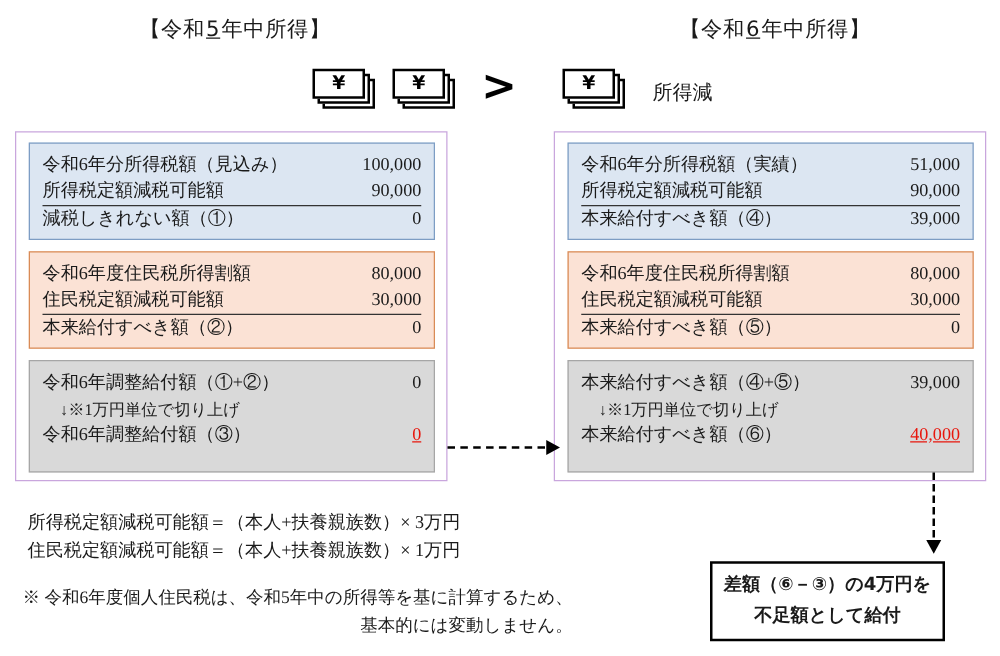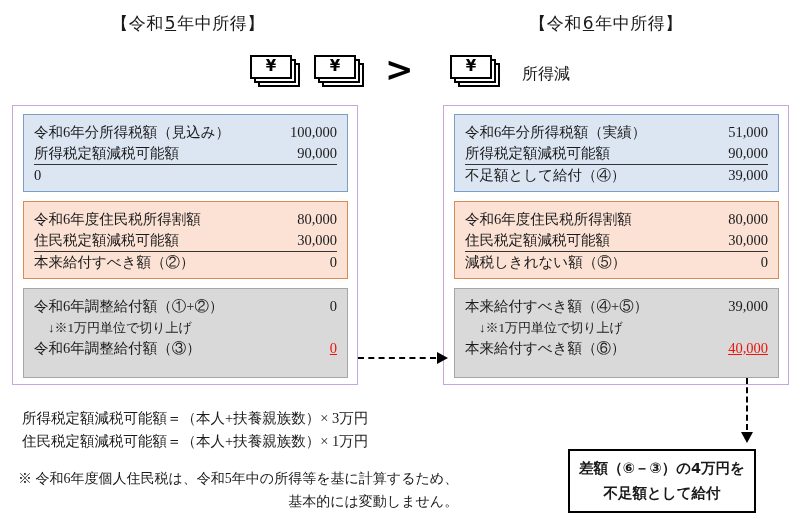--- a/index.html
+++ b/index.html
@@ -21,21 +21,21 @@
     position: absolute;
     top: 12px;
     width: 340px;
     text-align: center;
     font-size: 17px;
     font-weight: normal;
     letter-spacing: 0.5px;
     font-family: "DejaVu Sans", "Liberation Sans", sans-serif;
   }
   .col-header.left  { left: 18px; }
-  .col-header.right { left: 436px; }
+  .col-header.right { left: 450px; }
   .hdr-year { text-decoration: underline; padding: 0 1px; }
 
   
   .icon-row {
     position: absolute;
     top: 55px;
     height: 45px;
   }
   .icon-row.left  { left: 250px; }
   .icon-row.right { left: 450px; }
@@ -275,20 +275,21 @@
   <div class="sect blue">
     <div class="row">
       <span class="lbl">令和6年分所得税額（見込み）</span>
       <span class="val">100,000</span>
     </div>
     <div class="row underlined">
       <span class="lbl">所得税定額減税可能額</span>
       <span class="val">90,000</span>
     </div>
     <div class="row">
+      <span class="lbl">減税しきれない額（①）</span>
       <span class="val">0</span>
     </div>
   </div>
 
   <div class="sect peach">
     <div class="row">
       <span class="lbl">令和6年度住民税所得割額</span>
       <span class="val">80,000</span>
     </div>
     <div class="row underlined">
@@ -320,36 +321,36 @@
   <div class="sect blue">
     <div class="row">
       <span class="lbl">令和6年分所得税額（実績）</span>
       <span class="val">51,000</span>
     </div>
     <div class="row underlined">
       <span class="lbl">所得税定額減税可能額</span>
       <span class="val">90,000</span>
     </div>
     <div class="row">
-      <span class="lbl">不足額として給付（④）</span>
+      <span class="lbl">本来給付すべき額（④）</span>
       <span class="val">39,000</span>
     </div>
   </div>
 
   <div class="sect peach">
     <div class="row">
       <span class="lbl">令和6年度住民税所得割額</span>
       <span class="val">80,000</span>
     </div>
     <div class="row underlined">
       <span class="lbl">住民税定額減税可能額</span>
       <span class="val">30,000</span>
     </div>
     <div class="row">
-      <span class="lbl">減税しきれない額（⑤）</span>
+      <span class="lbl">本来給付すべき額（⑤）</span>
       <span class="val">0</span>
     </div>
   </div>
 
   <div class="sect gray">
     <div class="row">
       <span class="lbl">本来給付すべき額（④+⑤）</span>
       <span class="val">39,000</span>
     </div>
     <div class="note-mid">↓※1万円単位で切り上げ</div>

